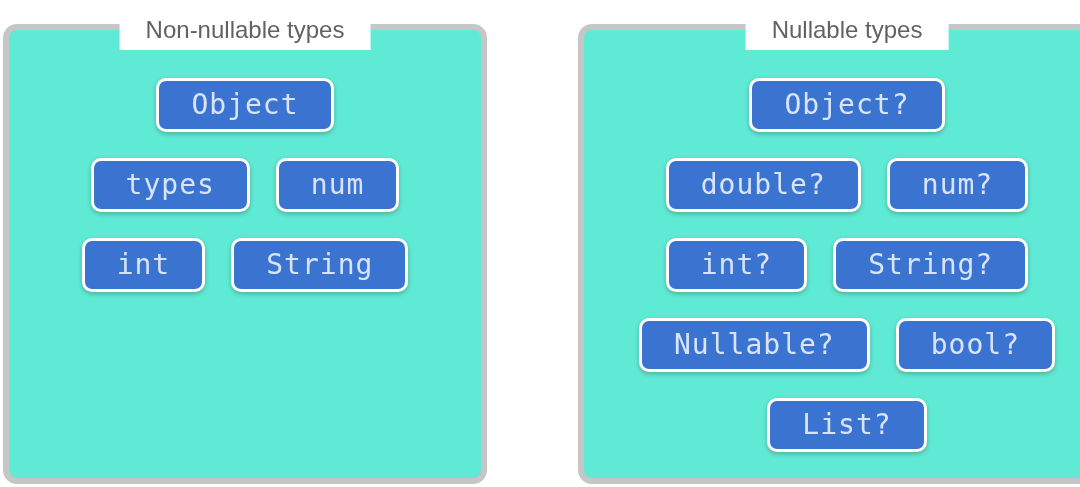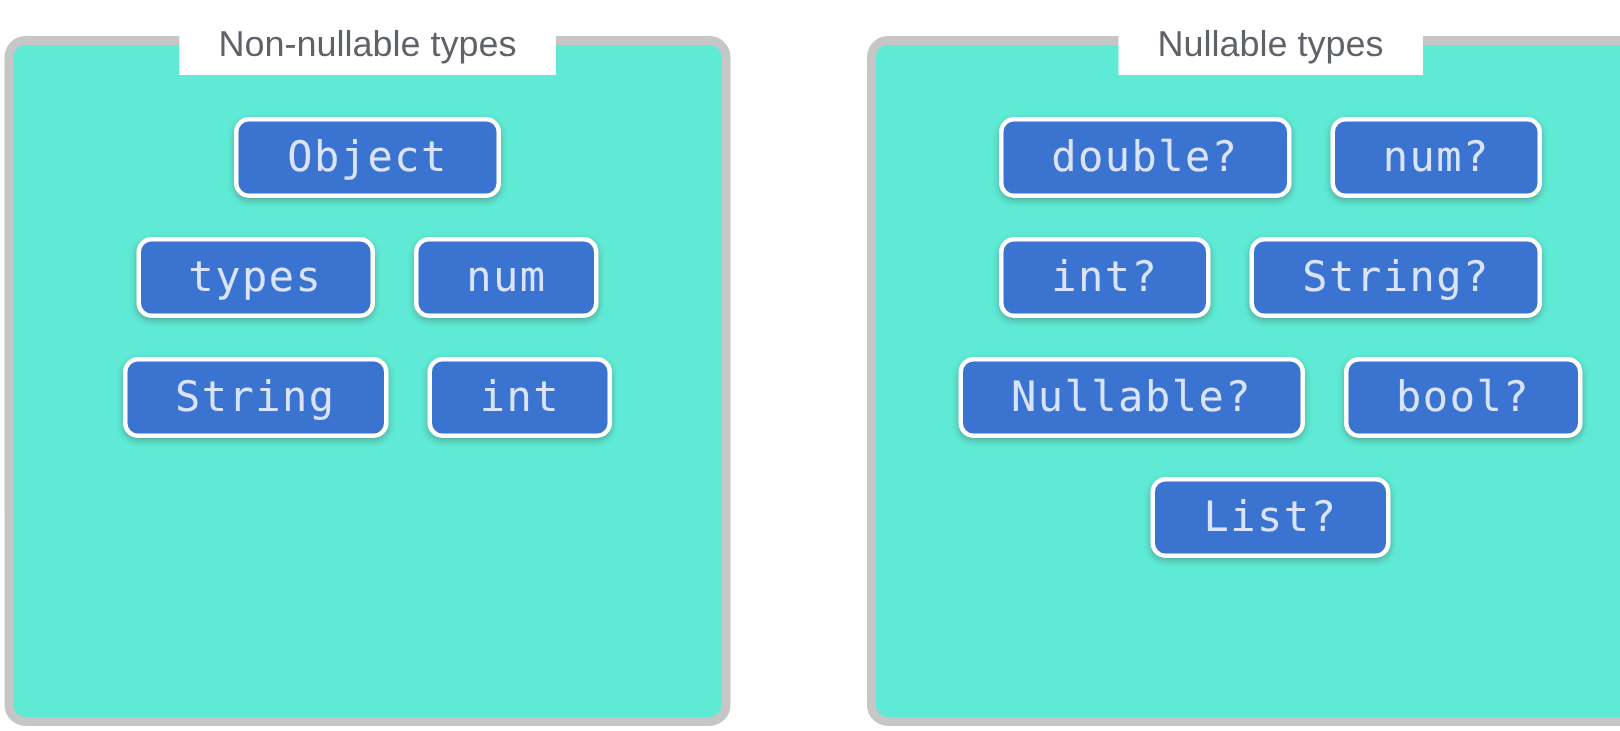--- a/index.html
+++ b/index.html
@@ -70,29 +70,32 @@
     <div class="panel-title">Non-nullable types</div>
     <div class="panel-body">
       <div class="row">
         <span class="badge">Object</span>
       </div>
       <div class="row">
         <span class="badge">types</span>
         <span class="badge">num</span>
       </div>
       <div class="row">
+        <span class="badge">int</span>
         <span class="badge">String</span>
-        <span class="badge">int</span>
       </div>
     </div>
   </section>
 
   <section class="panel panel-right">
     <div class="panel-title">Nullable types</div>
     <div class="panel-body">
+      <div class="row">
+        <span class="badge">Object?</span>
+      </div>
       <div class="row">
         <span class="badge">double?</span>
         <span class="badge">num?</span>
       </div>
       <div class="row">
         <span class="badge">int?</span>
         <span class="badge">String?</span>
       </div>
       <div class="row">
         <span class="badge">Nullable?</span>

